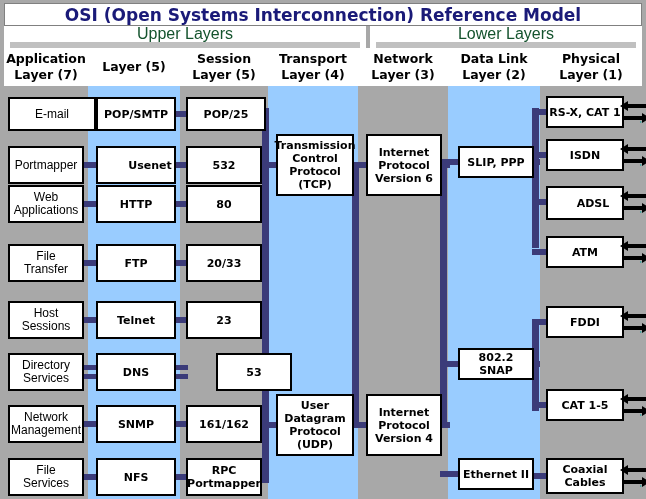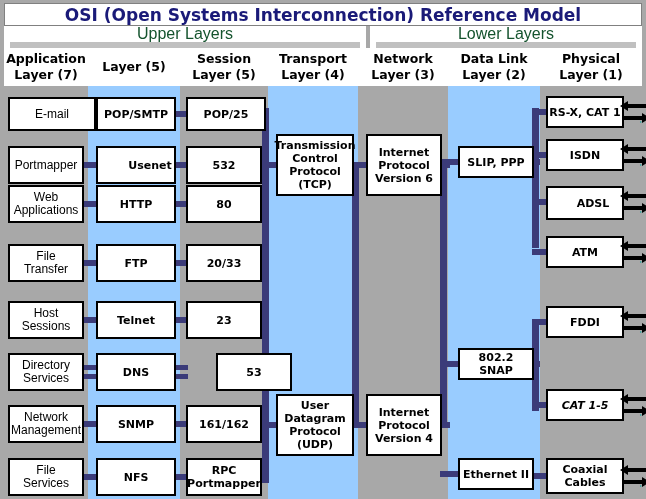--- a/index.html
+++ b/index.html
@@ -315,21 +315,21 @@
       <div class="box" style="left: 546px; top: 186px; width: 78px; height: 34px; padding-left: 16px;">
         <span style="white-space: pre-line;">ADSL</span>
       </div>
       <div class="box" style="left: 546px; top: 236px; width: 78px; height: 32px;">
         <span style="white-space: pre-line;">ATM</span>
       </div>
       <div class="box" style="left: 546px; top: 306px; width: 78px; height: 32px;">
         <span style="white-space: pre-line;">FDDI</span>
       </div>
       <div class="box" style="left: 546px; top: 389px; width: 78px; height: 32px;">
-        <span style="white-space: pre-line; font-style: italic;">CAT 1-5</span>
+        <span style="white-space: pre-line;">CAT 1-5</span>
       </div>
       <div class="box" style="left: 546px; top: 458px; width: 78px; height: 36px;">
         <span style="white-space: pre-line;">Coaxial
 Cables</span>
       </div>
     </div>
   <div id="arrows-layer">
       <div class="arrowpair" style="left: 620px; top: 101px;"><svg width="30" height="22" viewBox="0 0 30 22">
           <g fill="#000000">
             <polygon points="0,5 8,0 8,3 26,3 26,7 8,7 8,10"></polygon>

